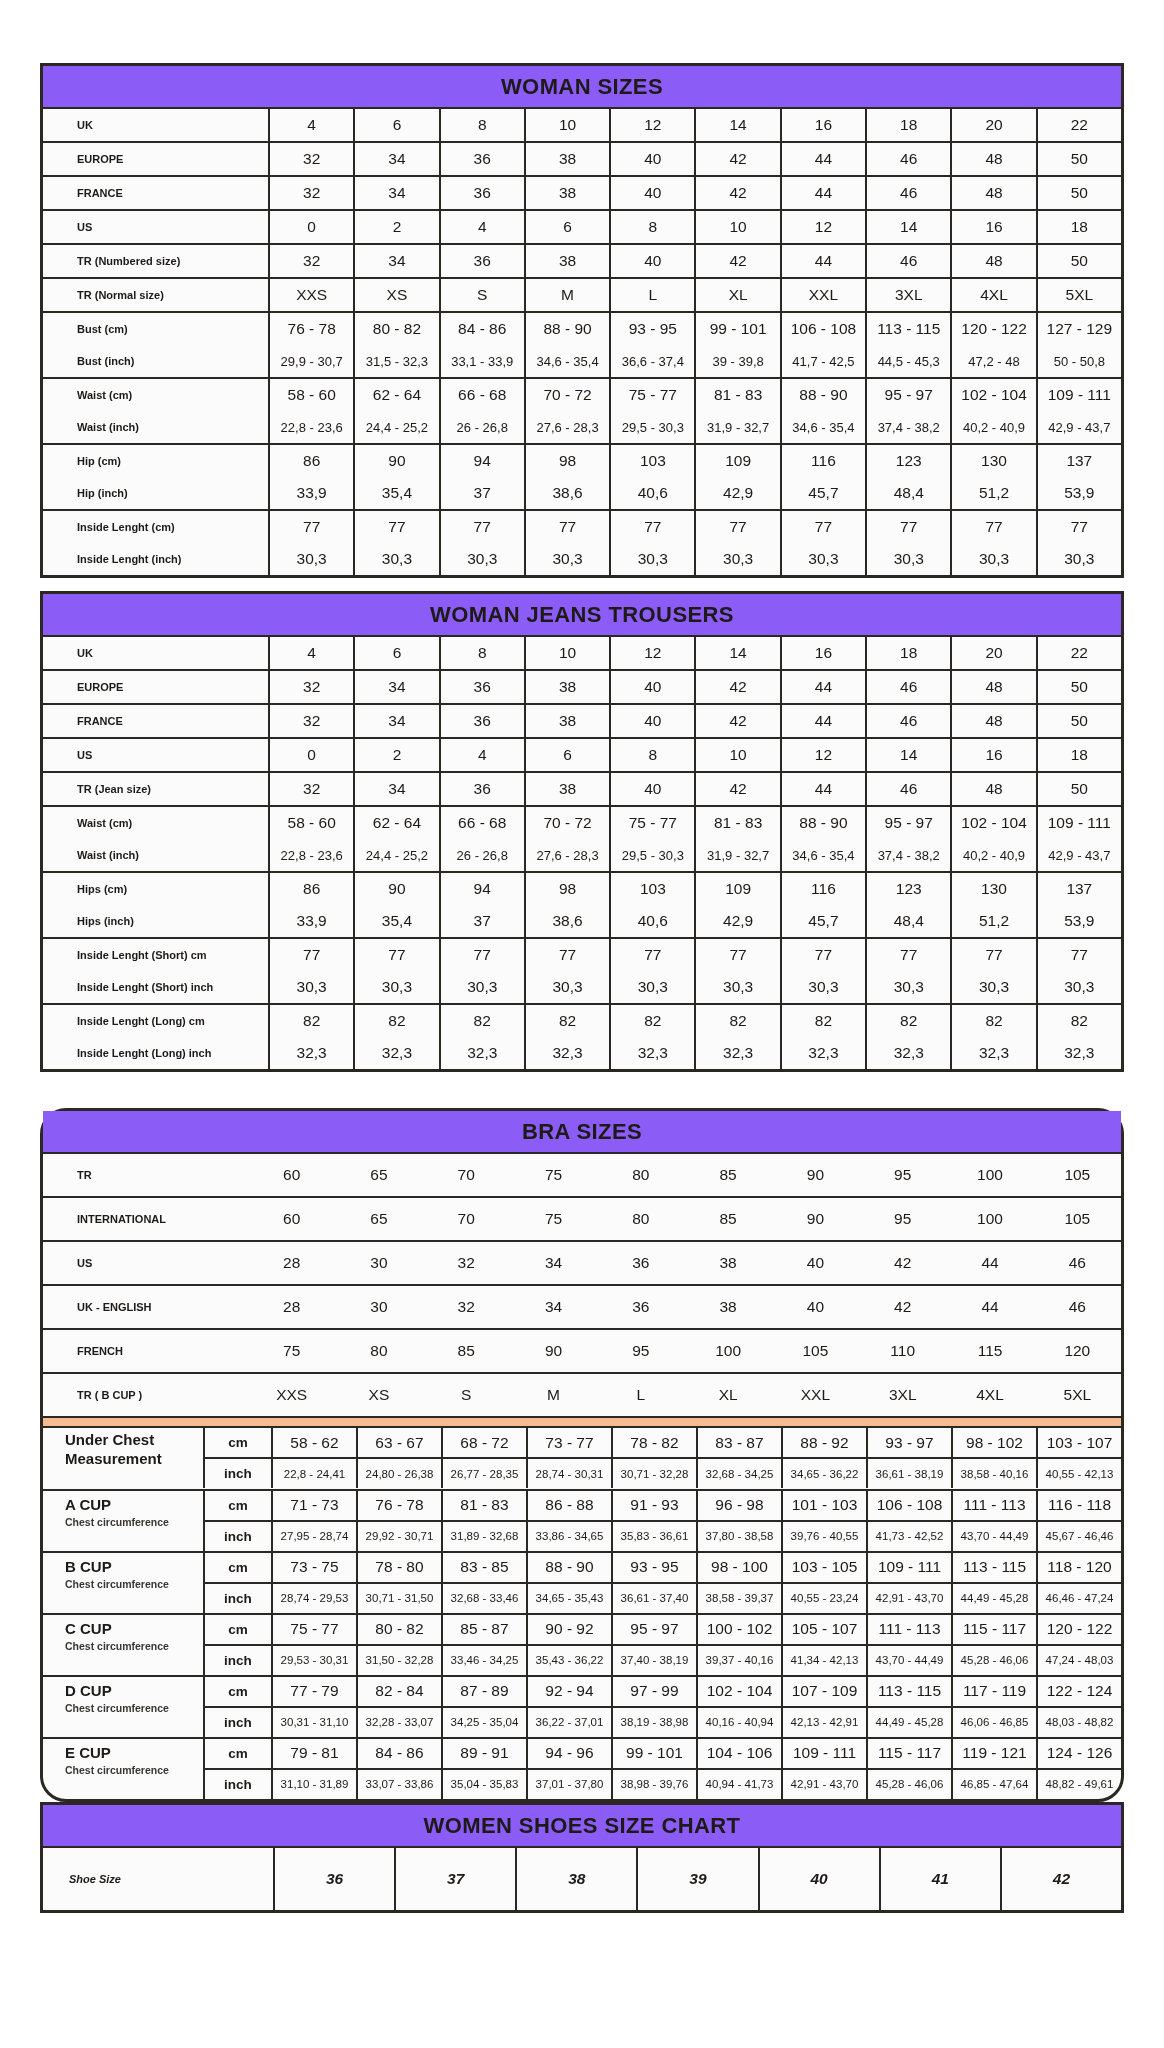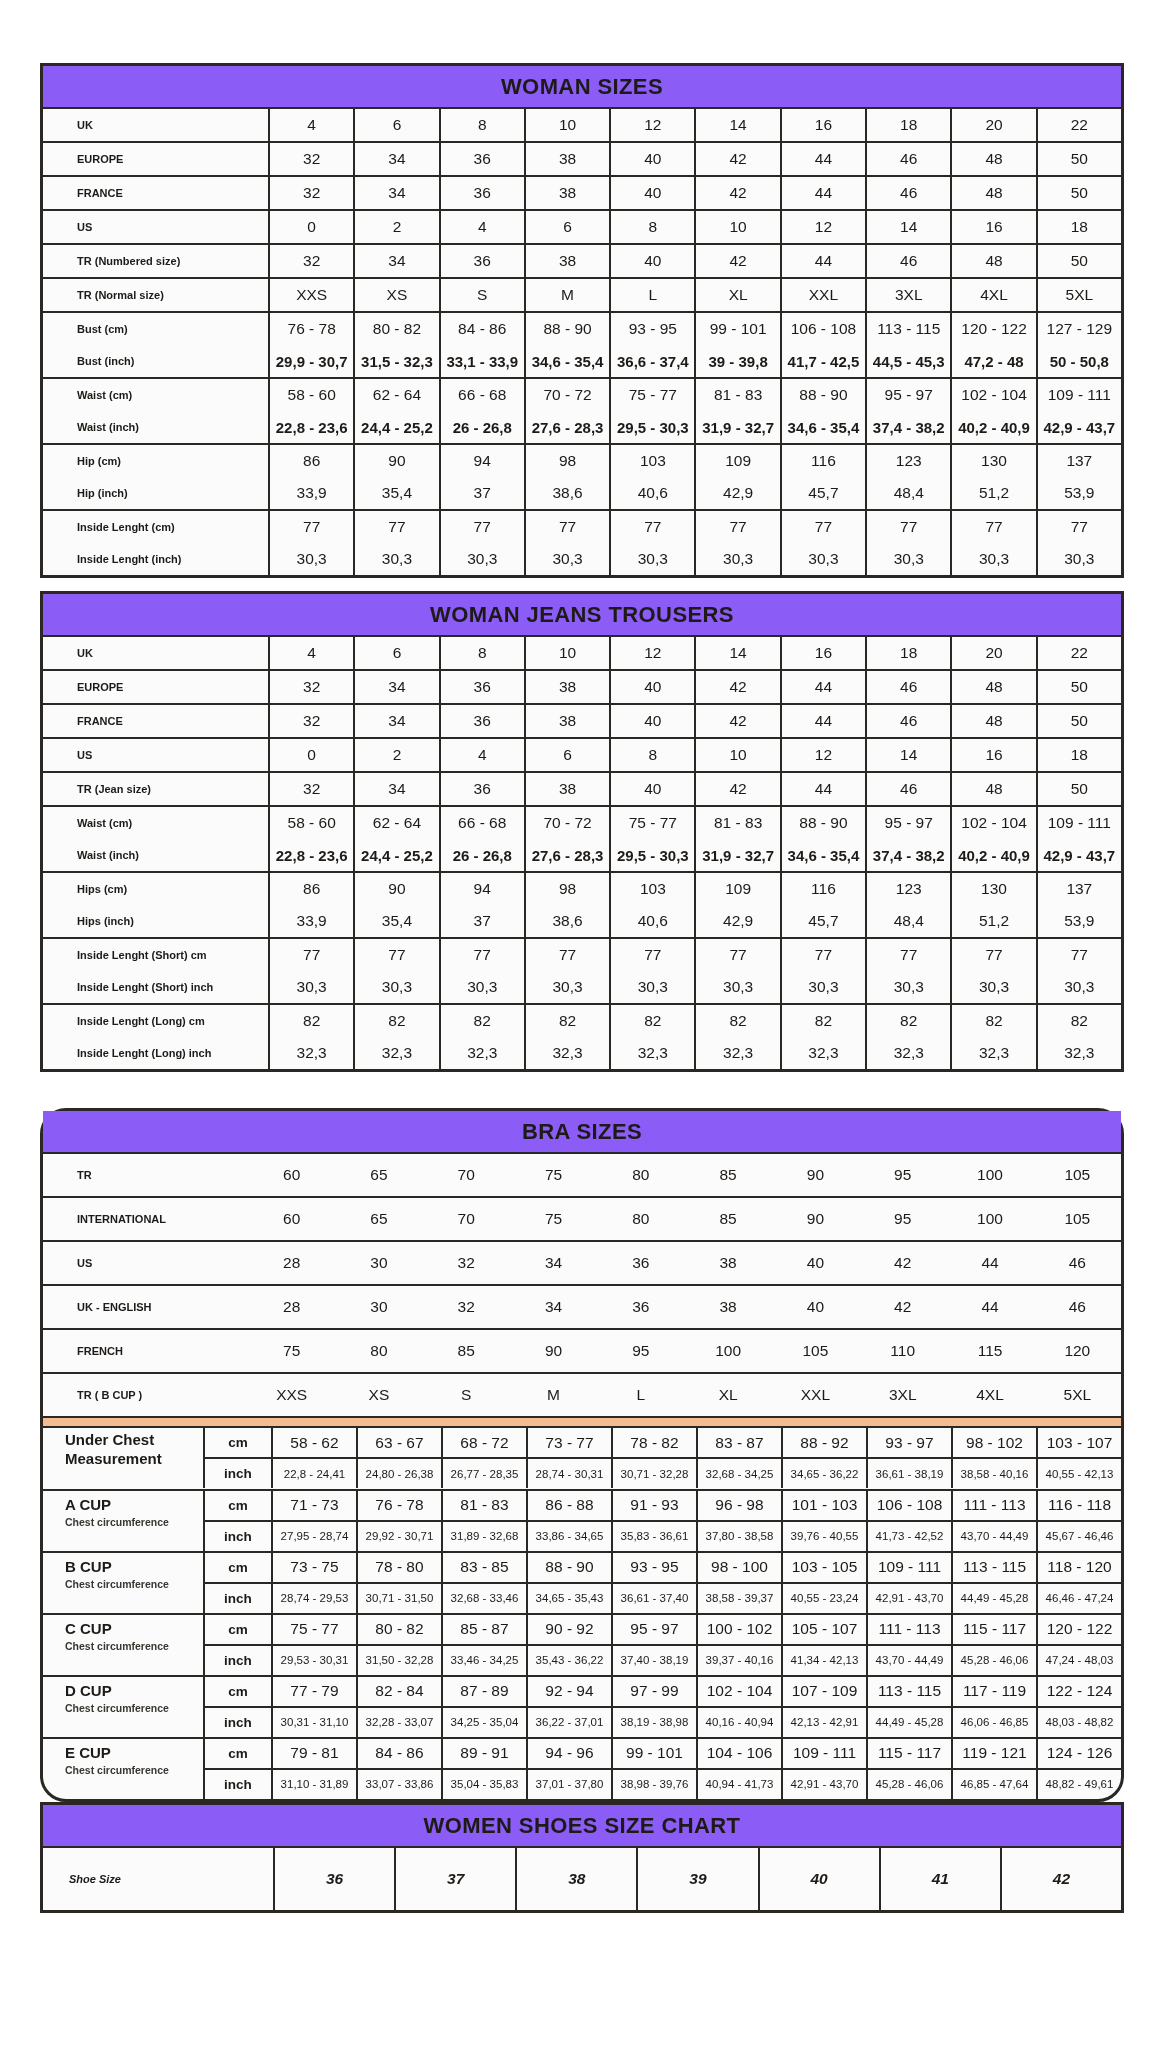--- a/index.html
+++ b/index.html
@@ -11,21 +11,21 @@
   .mb-lg{border-radius:26px;}
   .tbl-header{background:#8b5cf6;text-align:center;padding:8px 0 7px 0;border-bottom:2px solid #2b2722;}
   .tbl-title{font-size:22px;font-weight:bold;letter-spacing:.4px;color:#1d1a17;}
   .tbl-subtitle{font-size:13px;font-weight:bold;margin-top:1px;}
   
   .grid-group{border-top:2px solid #2b2722;}
   .grid-group:first-child{border-top:none;}
   .grid-row{display:flex;height:32px;}
   .label-cell{flex:0 0 225px;box-sizing:border-box;padding-left:34px;display:flex;align-items:center;font-weight:bold;font-size:11px;}
   .val-cell{flex:1 1 0;border-left:2px solid #2b2722;display:flex;align-items:center;justify-content:center;font-size:15.5px;box-sizing:border-box;}
-  .grid-row.small .val-cell{font-size:15px;font-weight:bold;}
+  .grid-row.small .val-cell{font-size:13px;}
   
   .plain-row{display:flex;height:42px;border-top:2px solid #2b2722;}
   .plain-row:first-child{border-top:none;}
   .plain-row .label-cell{flex:0 0 205px;}
   .plain-val{flex:1 1 0;display:flex;align-items:center;justify-content:center;font-size:15.5px;}
   .bra-strip{height:8px;background:#F5BC91;border-top:2px solid #2b2722;border-bottom:2px solid #2b2722;}
   
   .cup-group{display:flex;border-top:2px solid #2b2722;}
   .cup-group:first-child{border-top:none;}
   .cup-label-cell{flex:0 0 160px;box-sizing:border-box;padding:3px 8px 20px 22px;display:flex;flex-direction:column;justify-content:center;}

